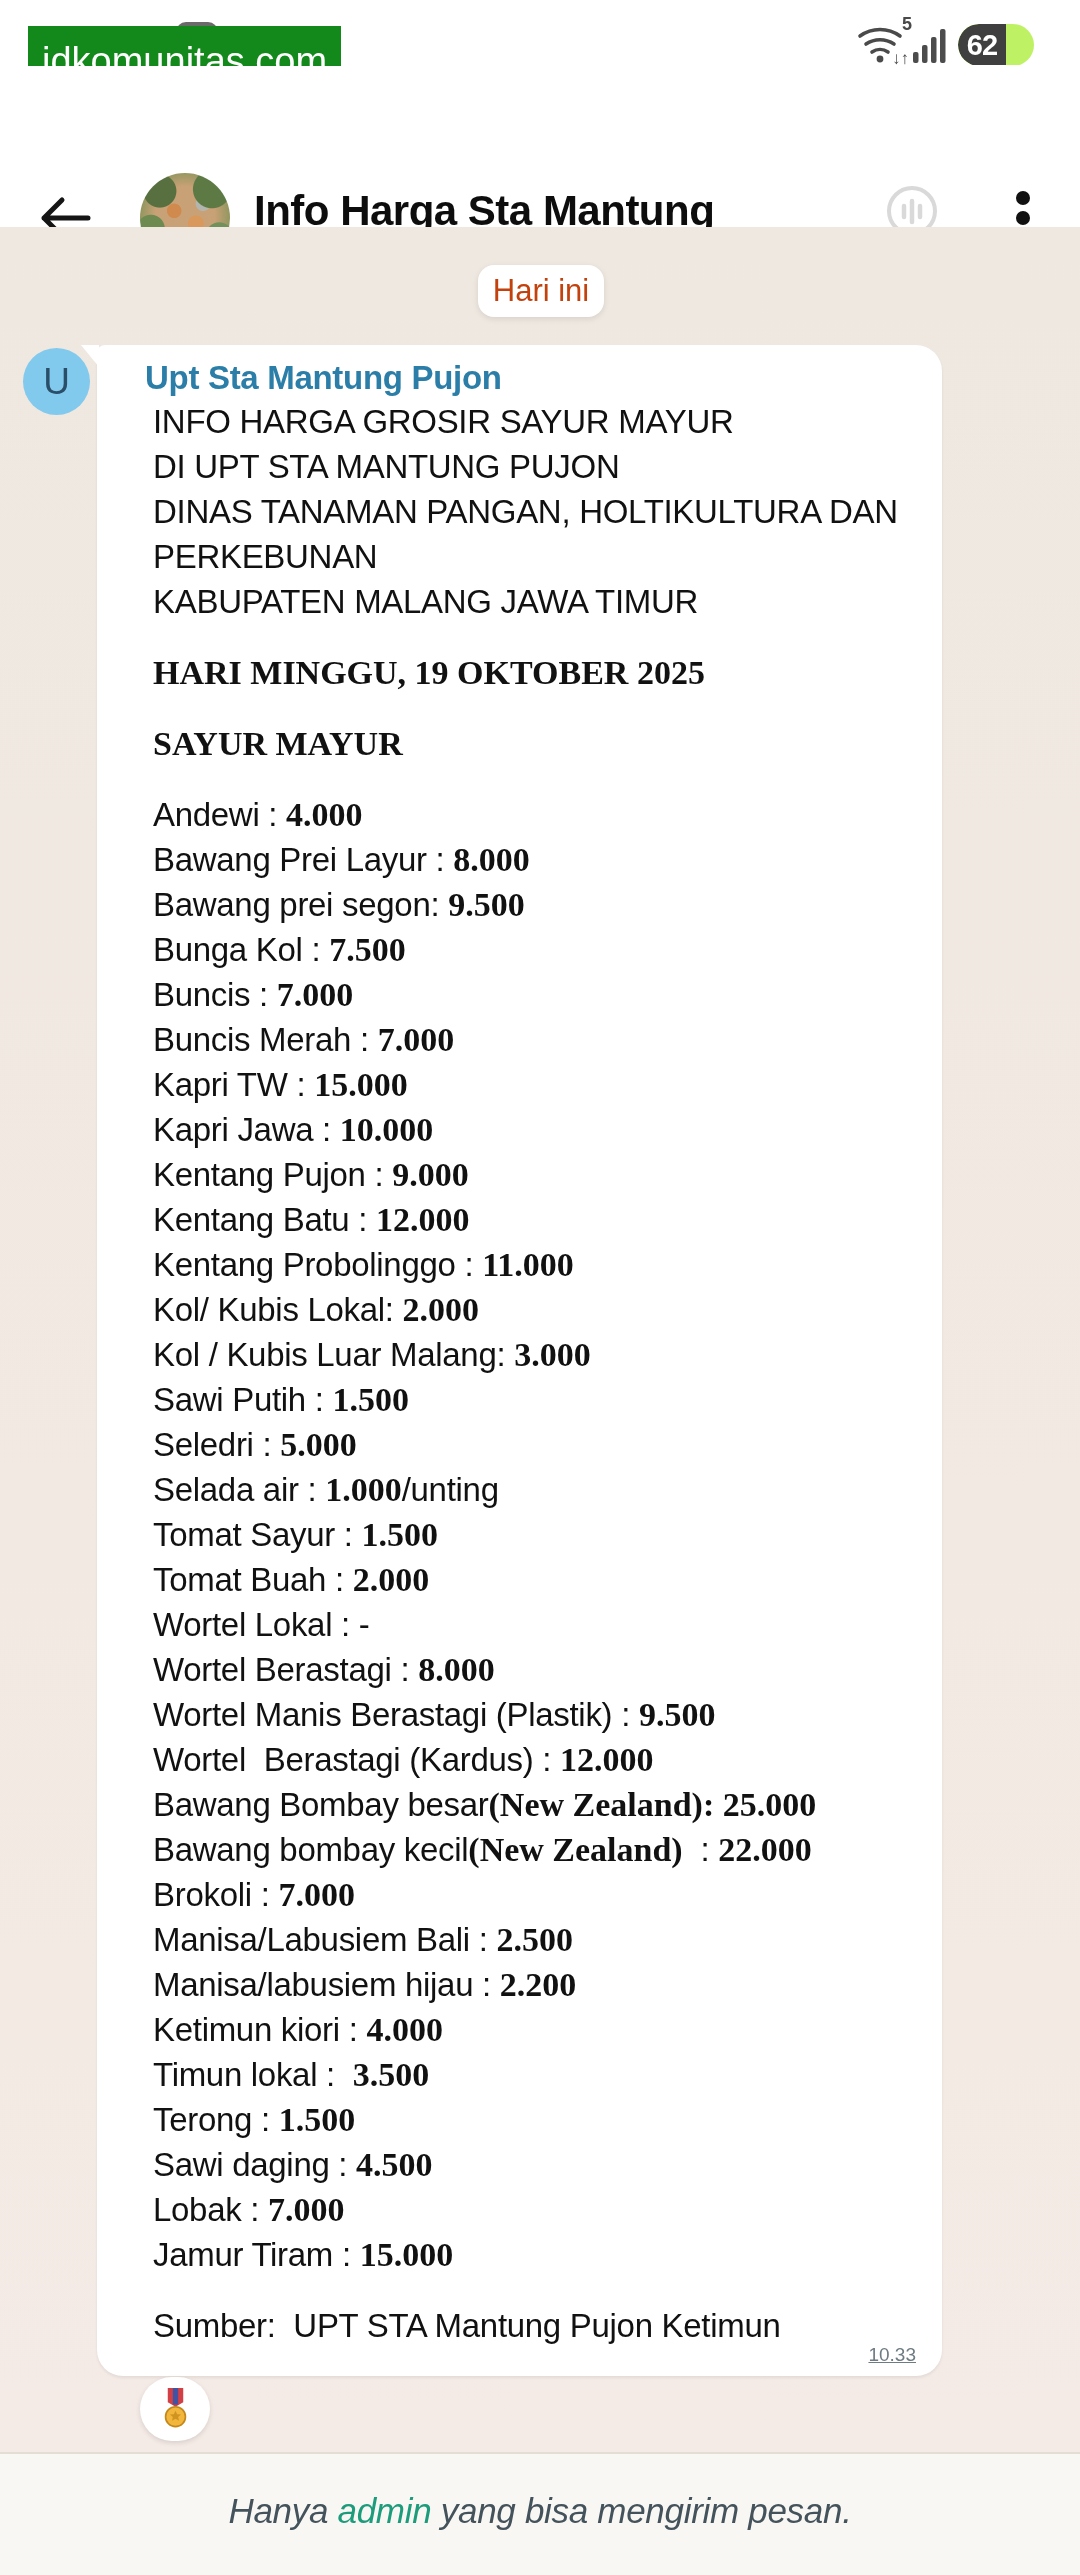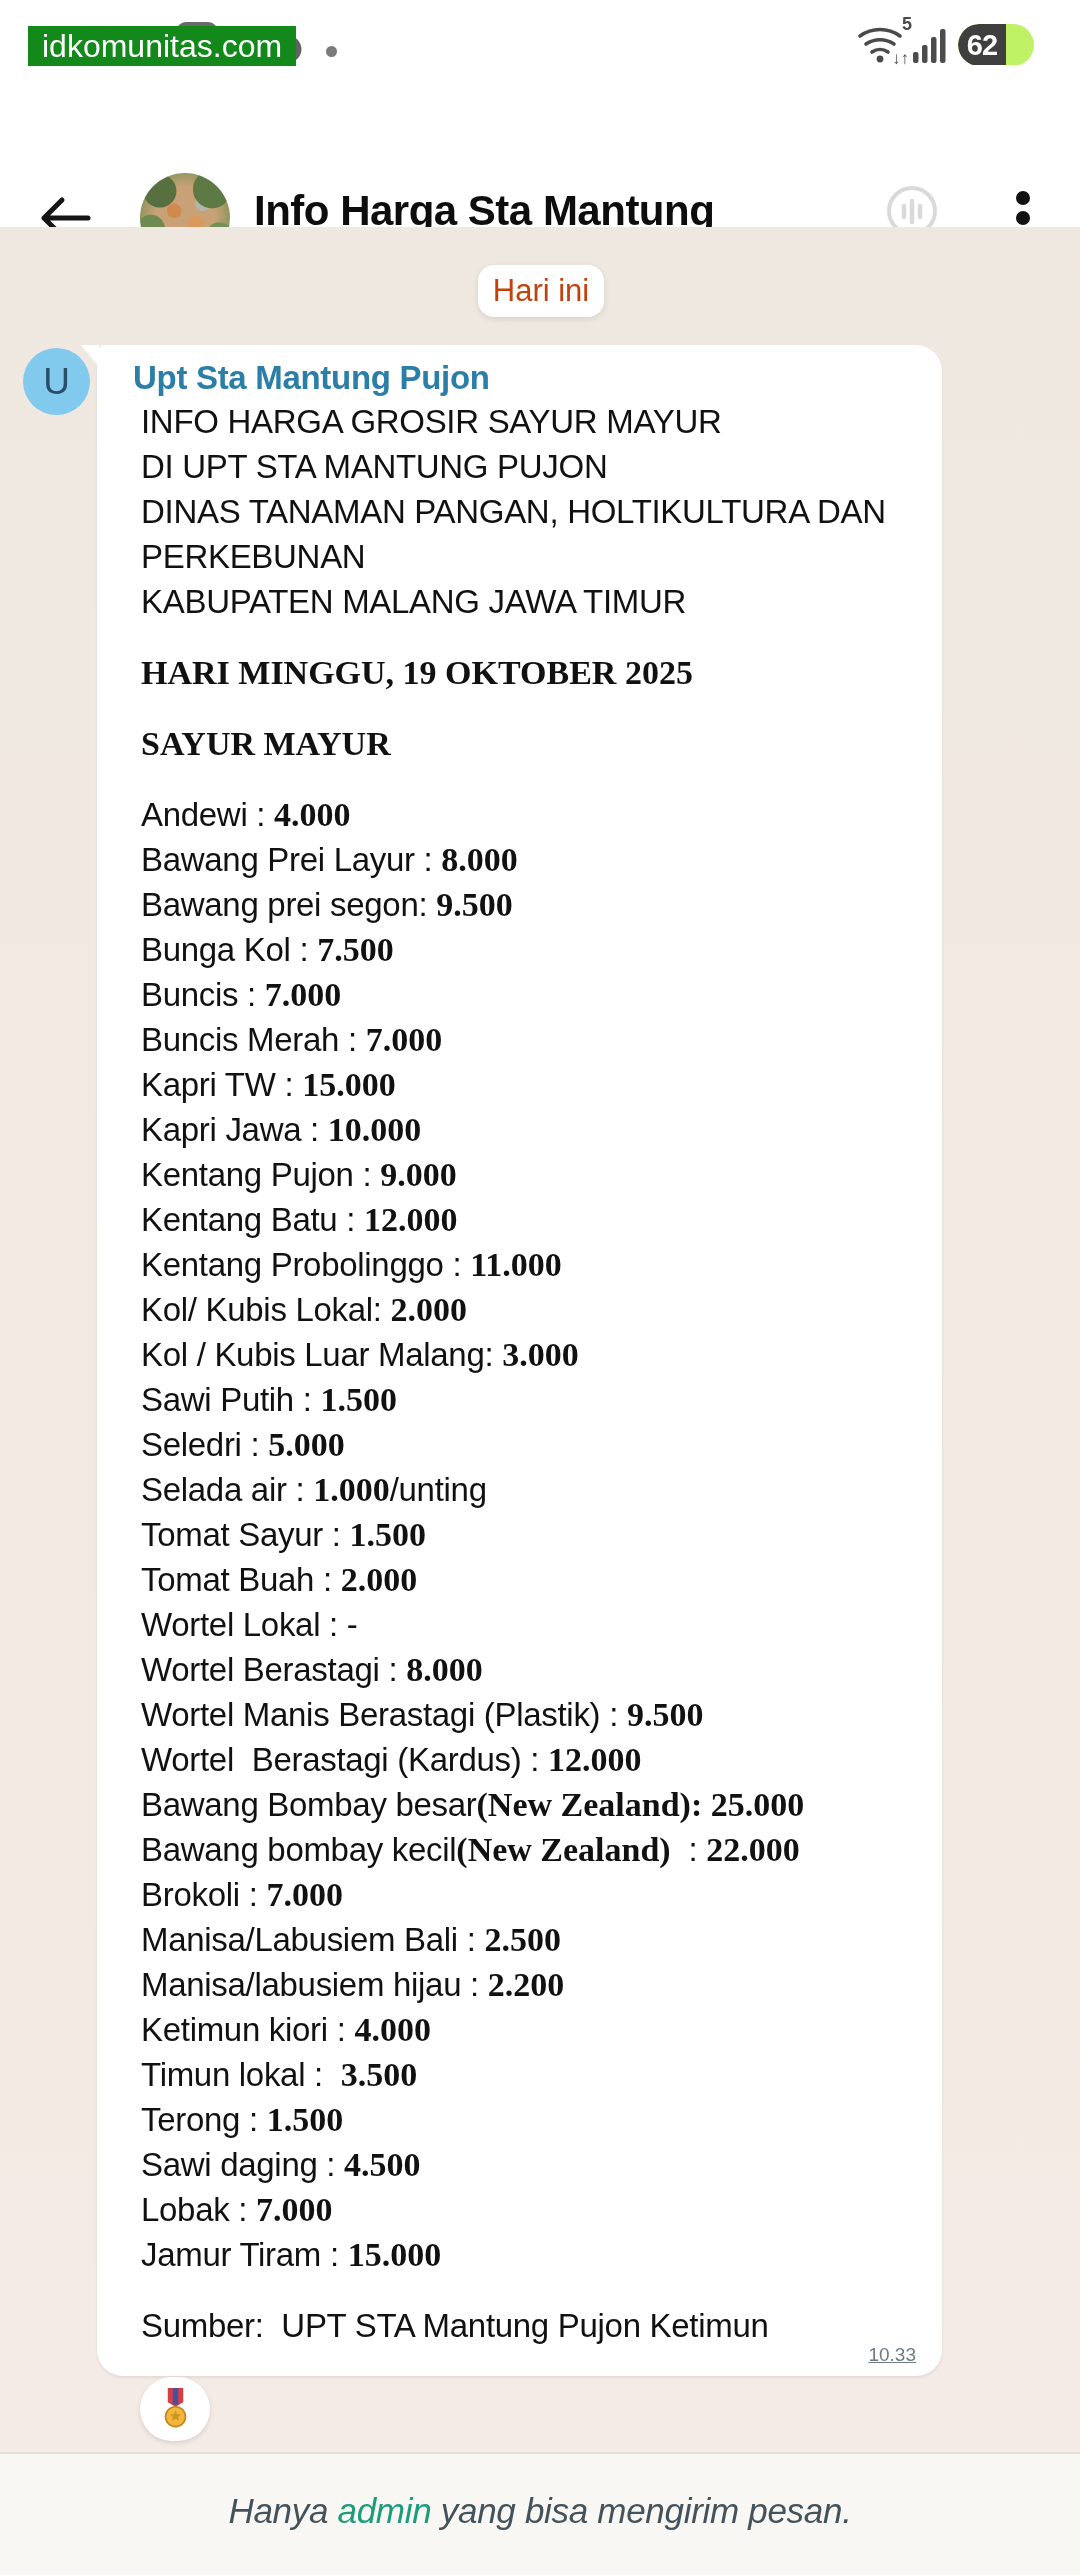--- a/index.html
+++ b/index.html
@@ -9,21 +9,21 @@
     --icon-gray:#4c4c4c; --faded-icon:#d9d9d9;
   }
   *{margin:0;padding:0;box-sizing:border-box;}
   html,body{width:1080px;height:2575px;}
   body{font-family:"Liberation Sans",sans-serif;background:#fff;position:relative;overflow:hidden;}
 
   
   .statusbar{position:absolute;left:0;top:0;width:1080px;height:65px;background:#fff;}
   .crop-icon{position:absolute;left:176px;top:22px;width:42px;height:44px;border:4px solid #6a6a6a;border-radius:10px;z-index:1;}
   .watermark{position:absolute;left:28px;top:26px;height:40px;background:var(--badge-green);color:#fff;
-    font-size:32px;line-height:40px;padding:0 14px;z-index:2;}
+    font-size:38px;line-height:40px;padding:15px 14px;z-index:2;}
   .sb-icon{position:absolute;top:0;}
   .sb-dot{position:absolute;left:326px;top:46px;width:11px;height:11px;border-radius:50%;background:#7a7a7a;}
   .battery{position:absolute;left:958px;top:24px;width:76px;height:42px;border-radius:21px;background:#bef264;overflow:hidden;}
   .battery-fill{position:absolute;left:0;top:0;width:63%;height:100%;background:#3f3f3f;border-radius:21px 0 0 21px;
     display:flex;align-items:center;justify-content:center;}
   .battery-num{color:#fff;font-size:29px;font-weight:700;letter-spacing:-1px;}
 
   
   .header{position:absolute;left:0;top:65px;width:1080px;height:162px;background:#fff;}
   .back-btn{position:absolute;left:36px;top:128px;width:56px;height:50px;}
@@ -50,21 +50,21 @@
 
   
   .chat{position:absolute;left:0;top:227px;width:1080px;height:2225px;
     background:linear-gradient(180deg,var(--chat-bg-top) 0%,#f1e9e2 60%,var(--chat-bg-bottom) 100%);}
   .date-pill{position:absolute;left:478px;top:38px;width:126px;height:52px;background:#fff;border-radius:16px;
     box-shadow:0 2px 6px rgba(0,0,0,.10);display:flex;align-items:center;justify-content:center;
     font-size:31px;color:#c2410c;}
   .msg-avatar{position:absolute;left:23px;top:121px;width:67px;height:67px;border-radius:50%;background:var(--avatar-blue);
     display:flex;align-items:center;justify-content:center;font-size:37px;color:var(--avatar-letter);}
   .bubble{position:absolute;left:97px;top:118px;width:845px;background:var(--bubble-bg);border-radius:26px;
-    border-top-left-radius:8px;box-shadow:0 2px 3px rgba(0,0,0,.07);padding:12px 28px 28px 36px;}
+    border-top-left-radius:8px;box-shadow:0 2px 3px rgba(0,0,0,.07);padding:12px 28px 28px 48px;}
   .bubble:before{content:"";position:absolute;left:-16px;top:0;width:0;height:0;
     border-top:22px solid var(--bubble-bg);border-left:18px solid transparent;}
   .sender-name{font-size:33px;font-weight:700;color:var(--sender-blue);line-height:42px;letter-spacing:-0.3px;}
   .msg-body{color:#111;}
   .line{font-size:33px;line-height:45px;letter-spacing:-0.3px;white-space:pre-wrap;margin-left:8px;}
   .line.blank{height:26px;}
   .line .bs{font-family:"Liberation Serif",serif;font-weight:700;font-size:34px;letter-spacing:0;}
   .timestamp{position:absolute;right:26px;bottom:10px;font-size:19px;color:var(--time-gray);text-decoration:underline;}
   .reaction-pill{position:absolute;left:140px;top:2150px;width:70px;height:64px;background:#fff;border-radius:32px;
     box-shadow:0 2px 5px rgba(0,0,0,.12);display:flex;align-items:center;justify-content:center;}

